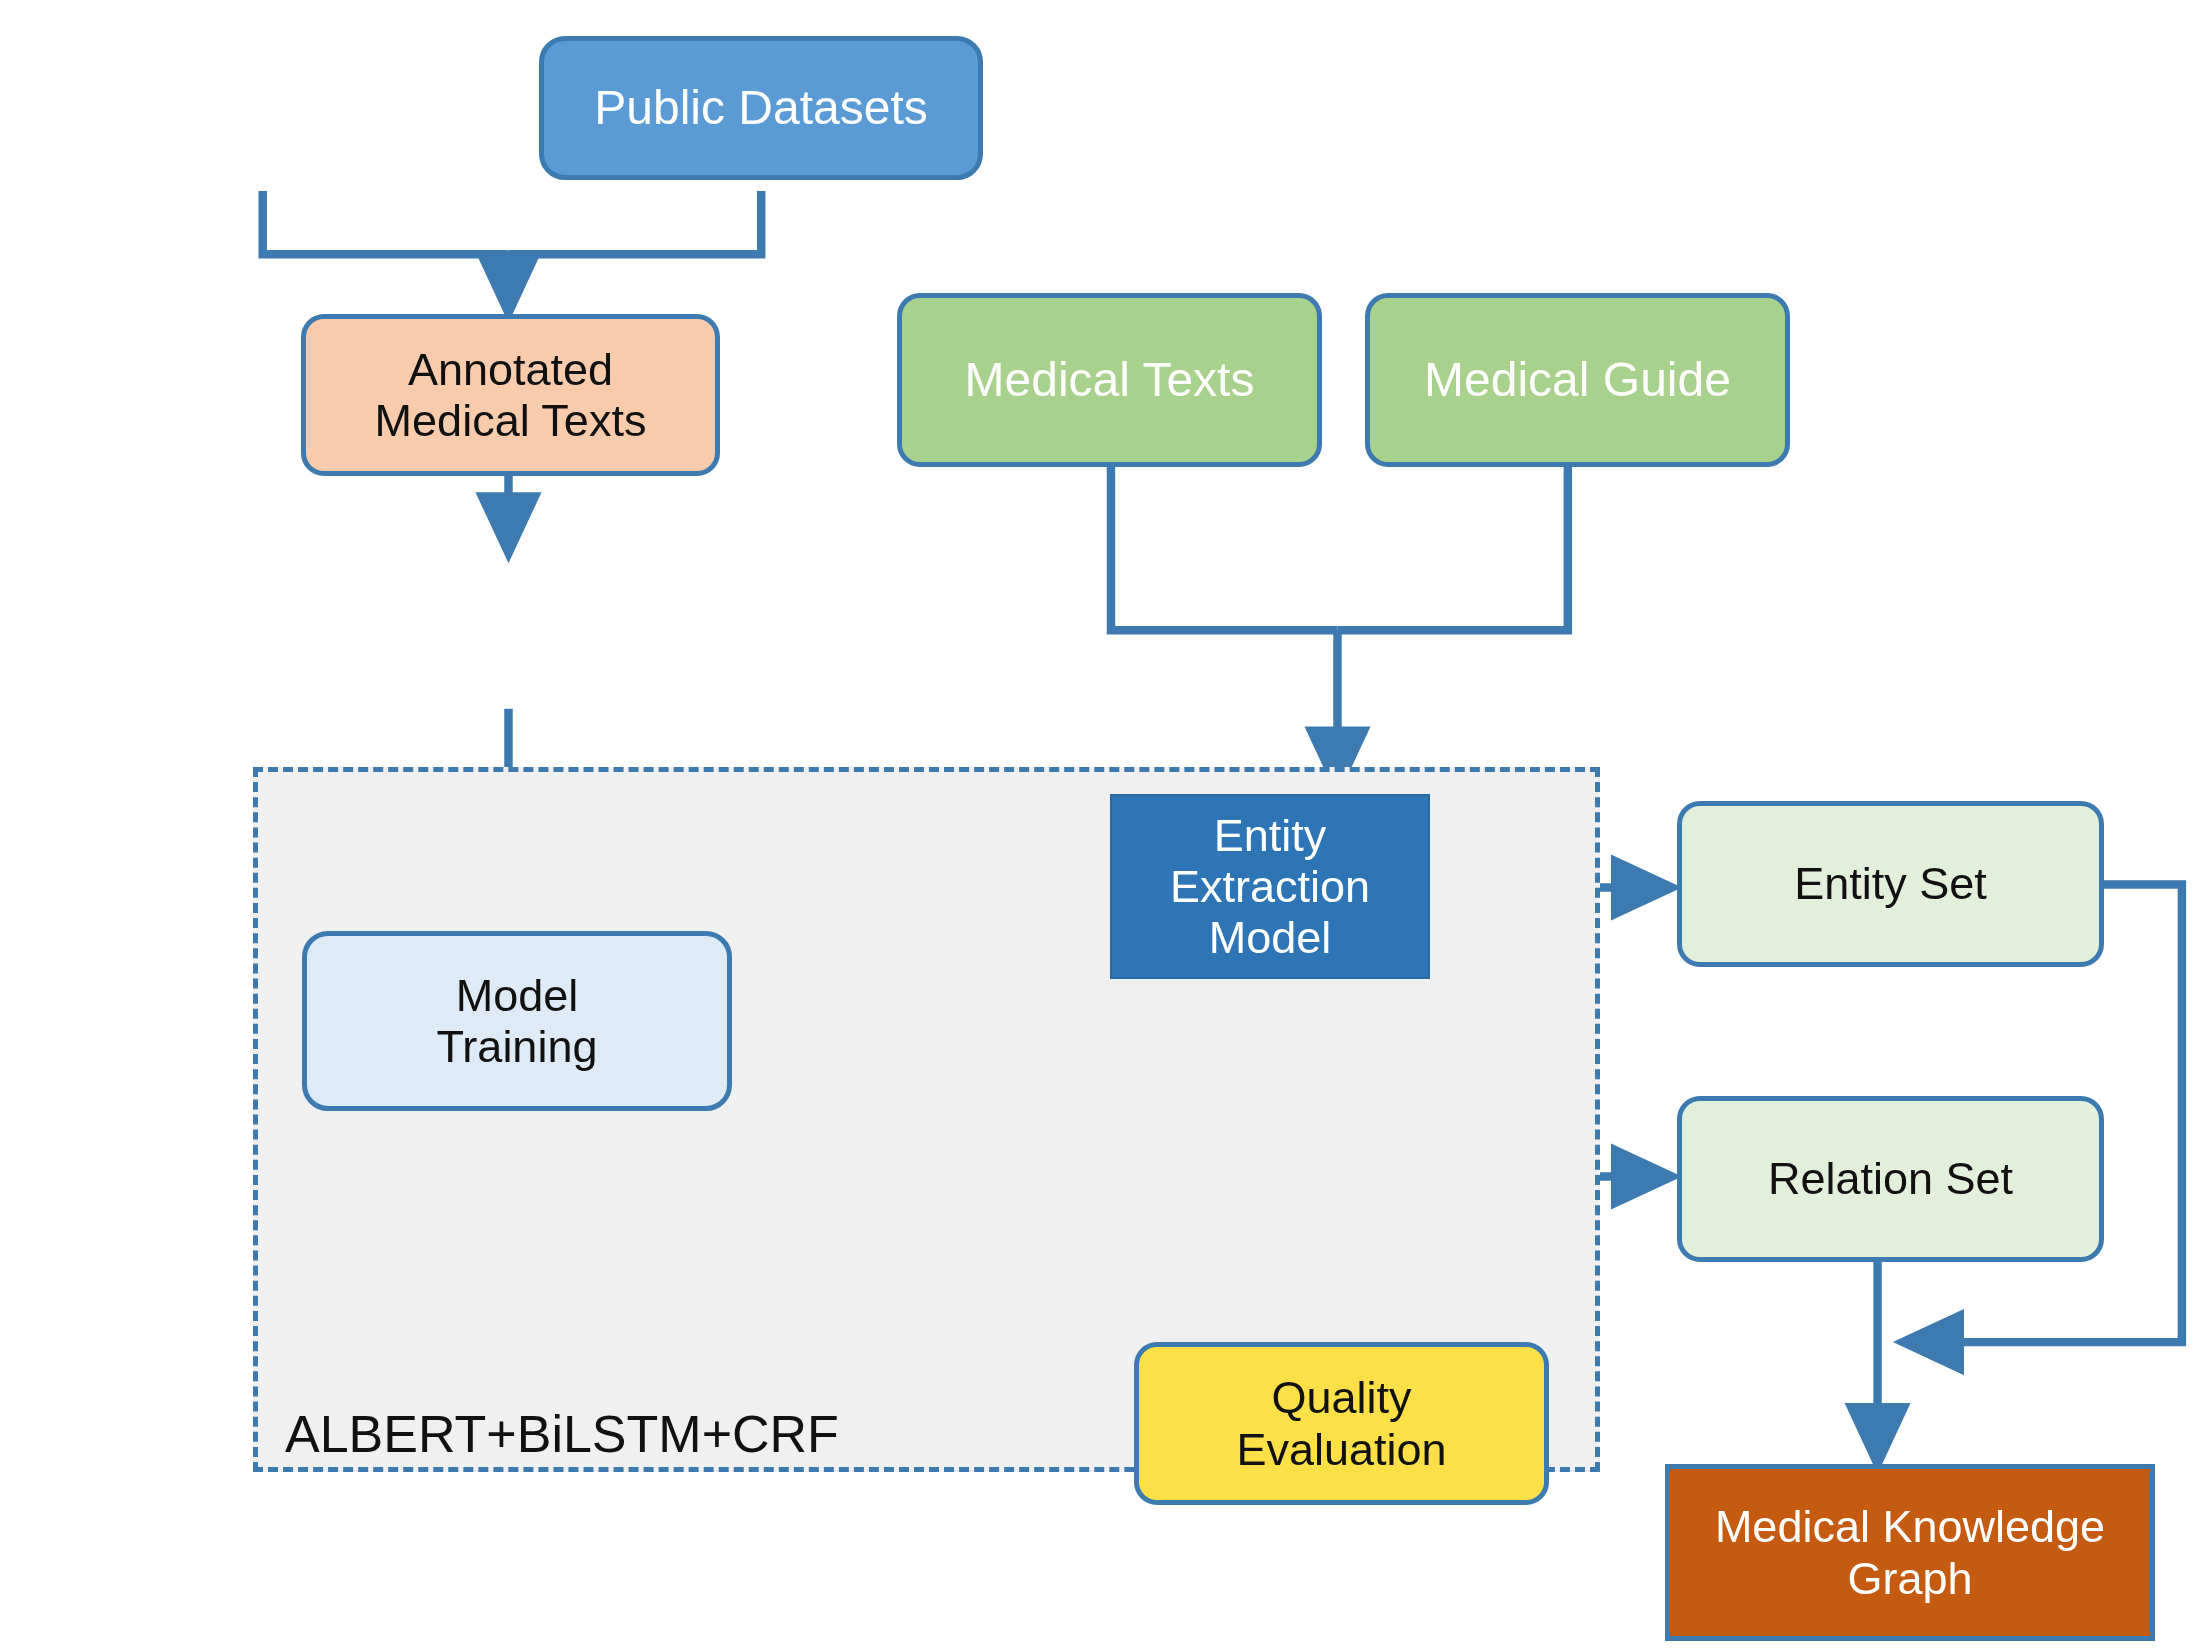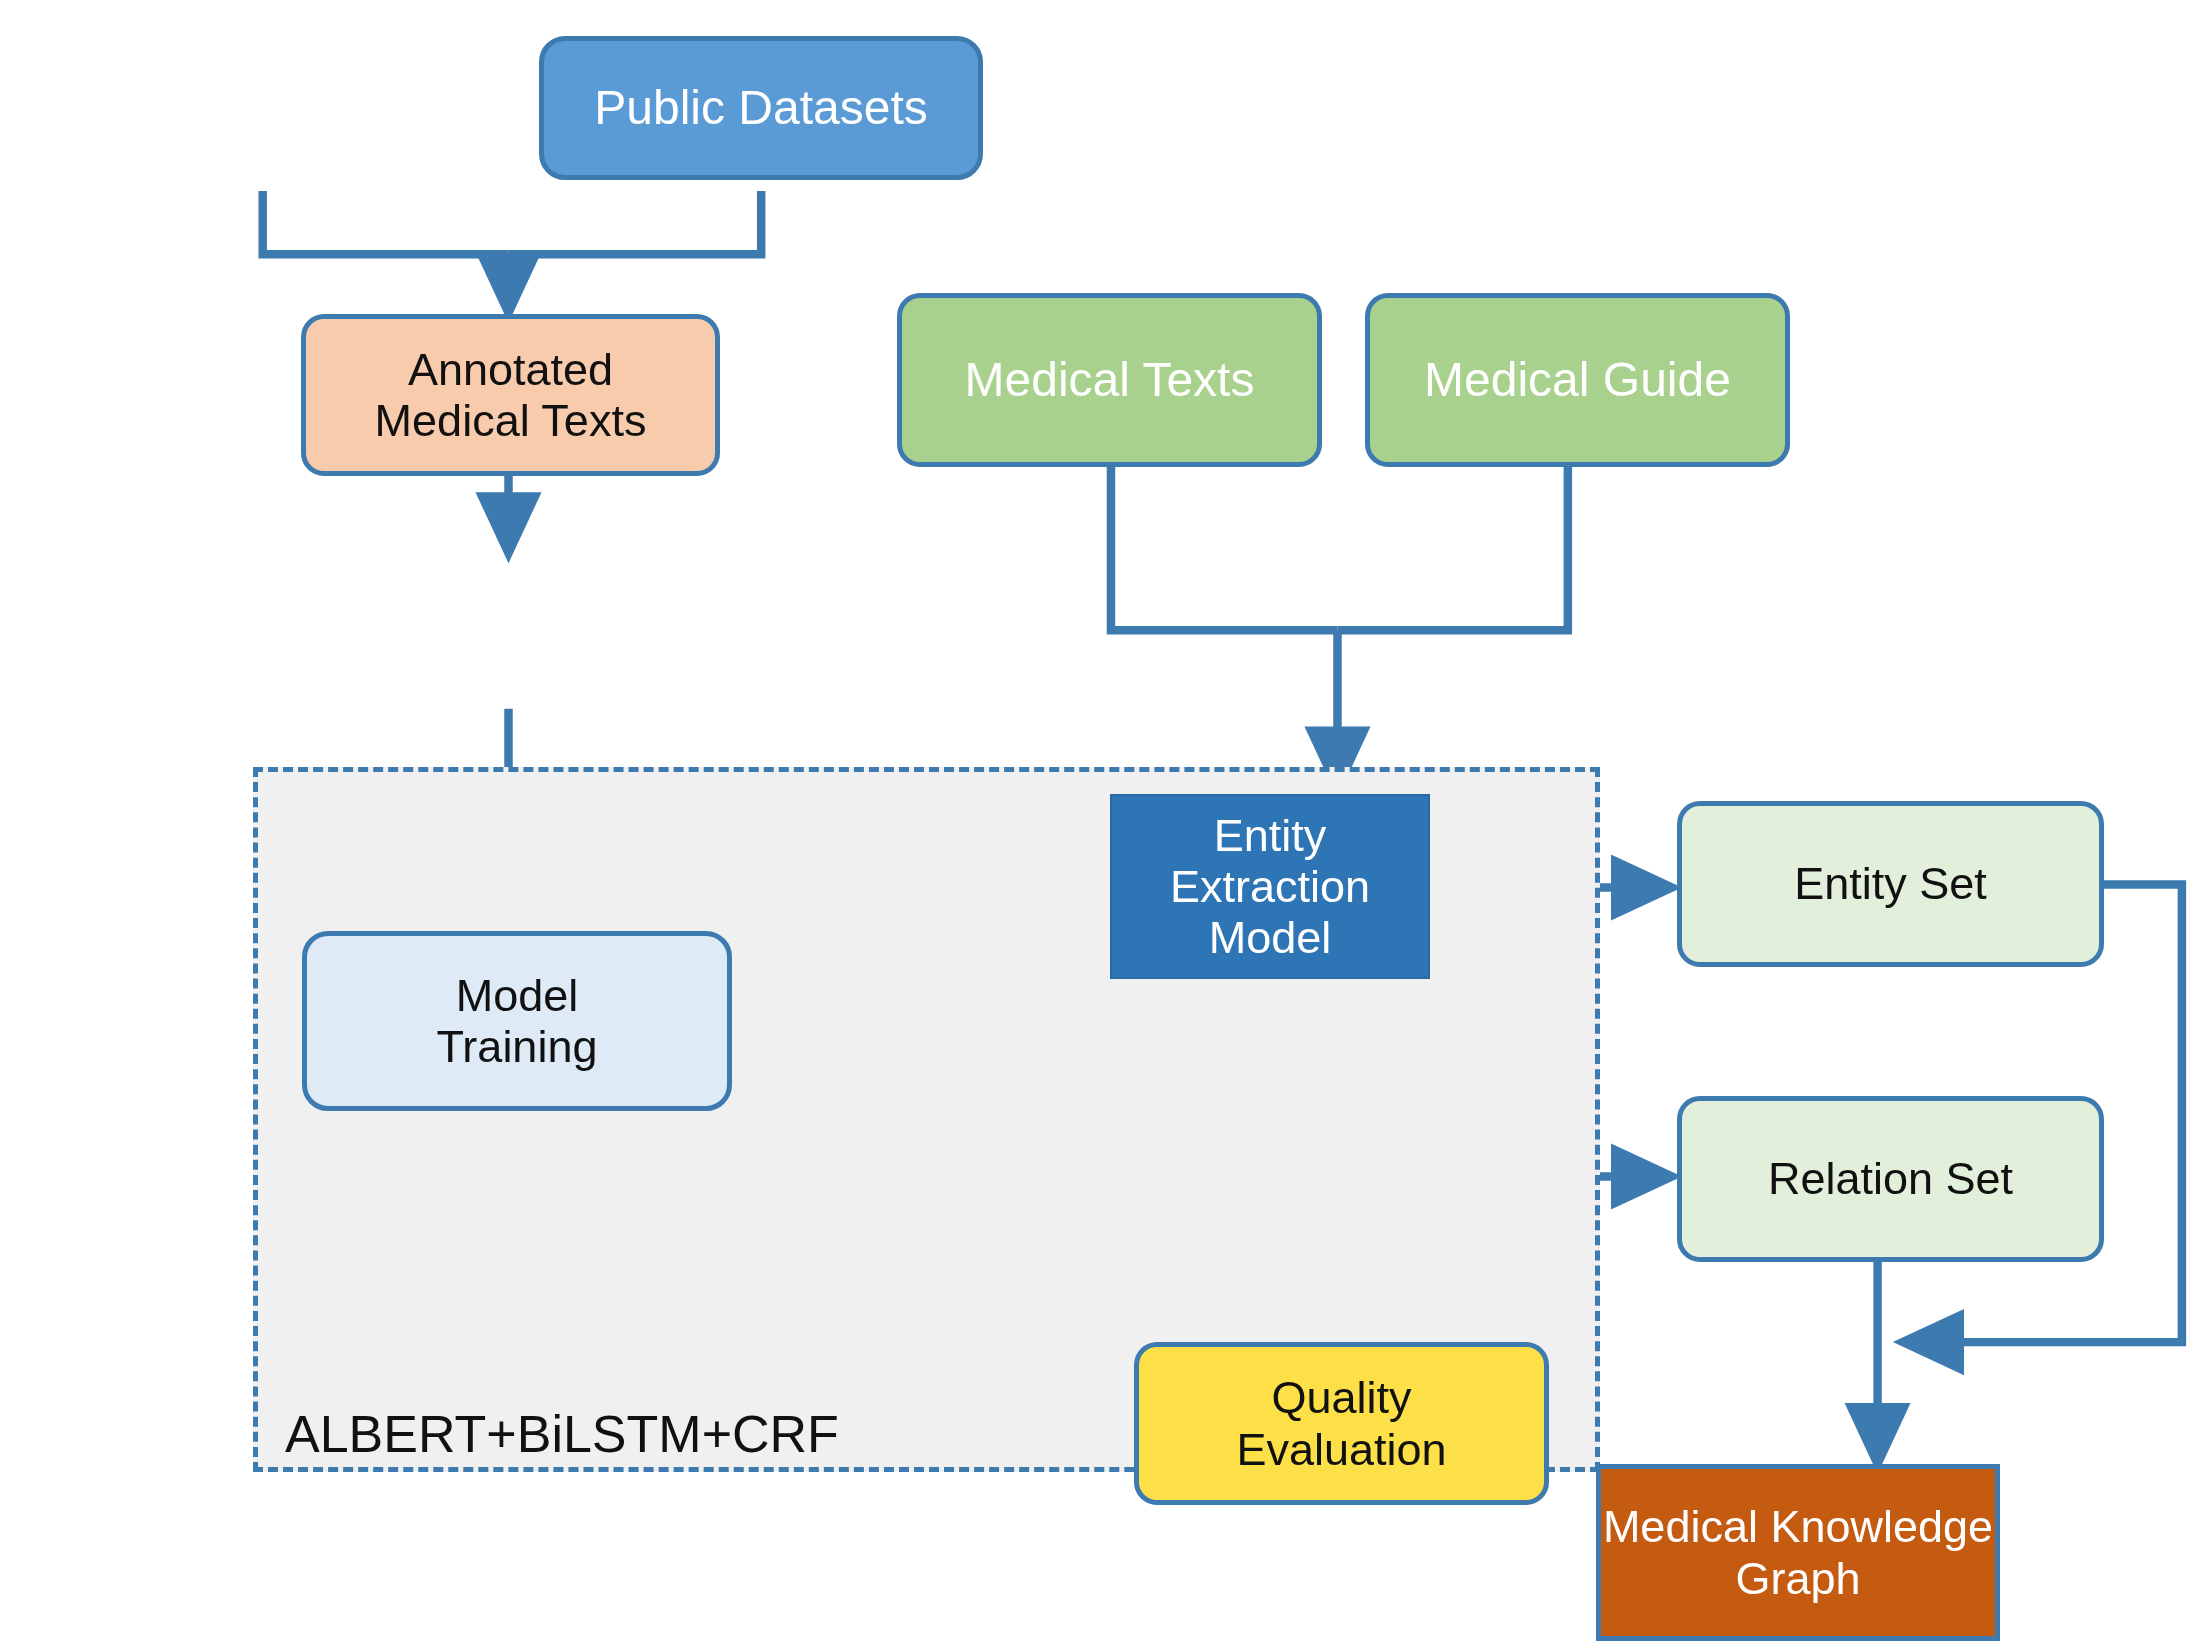--- a/index.html
+++ b/index.html
@@ -207,21 +207,21 @@
   </div>
 
   <div class="node n-set" style="left:1677px; top:801px; width:427px; height:166px;">
     <span>Entity Set</span>
   </div>
 
   <div class="node n-set" style="left:1677px; top:1096px; width:427px; height:166px;">
     <span>Relation Set</span>
   </div>
 
-  <div class="node n-kg" style="left:1596px; top:1464px; width:404px; height:177px;">
+  <div class="node n-kg" style="left:1665px; top:1464px; width:490px; height:177px;">
     <span>Medical Knowledge
 Graph</span>
   </div>
 
   <div class="group-label" style="left:285px; top:1404px;">
     <span>ALBERT+BiLSTM+CRF</span>
   </div>
 
 </div>
 

